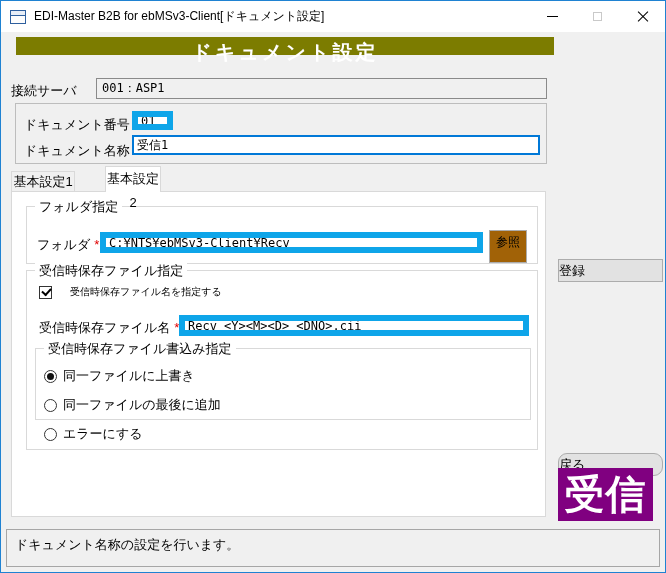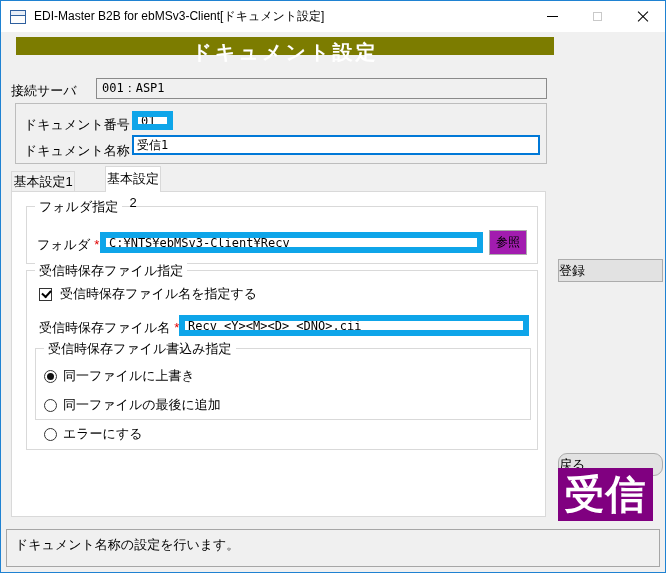--- a/index.html
+++ b/index.html
@@ -62,31 +62,31 @@
   
   .grp { position:absolute; border:1px solid #d9d9d9; }
   .grp-legend { position:absolute; top:-9px; left:8px; background:#fff; padding:0 4px;
     font-size:13px; white-space:nowrap; }
   .grp-folder { left:14px; top:14px; width:512px; height:58px; }
   .grp-save { left:14px; top:78px; width:512px; height:180px; }
   .grp-write { left:8px; top:77px; width:496px; height:72px; }
 
   .folder-label { left:10px; top:29px; }
   .folder-input { position:absolute; left:73px; top:25px; width:383px; height:21px; }
-  .browse-button { position:absolute; left:462px; top:23px; width:38px; height:25px;
-    background:#a21caf; border:1px solid #acacac; font-size:12px; text-align:center;
+  .browse-button { position:absolute; left:462px; top:23px; width:38px; height:33px;
+    background:#a16207; border:1px solid #acacac; font-size:12px; text-align:center;
     line-height:23px; }
 
   .check-row { position:absolute; left:12px; top:14px; display:flex; align-items:center; }
   .checkbox { width:13px; height:13px; background:#fff; border:1px solid #333;
     position:relative; }
   .checkbox.checked::after { content:""; position:absolute; left:2px; top:1px;
     width:7px; height:4px; border-left:2px solid #000; border-bottom:2px solid #000;
     transform:rotate(-48deg); }
-  .check-label { margin-left:8px; font-size:13px; }
+  .check-label { margin-left:18px; font-size:10px; }
 
   .filename-label { left:12px; top:48px; }
   .filename-input { position:absolute; left:152px; top:44px; width:350px; height:21px; }
 
   .radio-row { position:absolute; left:8px; display:flex; align-items:center; }
   .radio { width:13px; height:13px; border:1px solid #333; border-radius:50%;
     background:#fff; position:relative; }
   .radio.checked::after { content:""; position:absolute; left:2px; top:2px;
     width:7px; height:7px; border-radius:50%; background:#111; }
   .radio-label { margin-left:6px; font-size:13px; }

